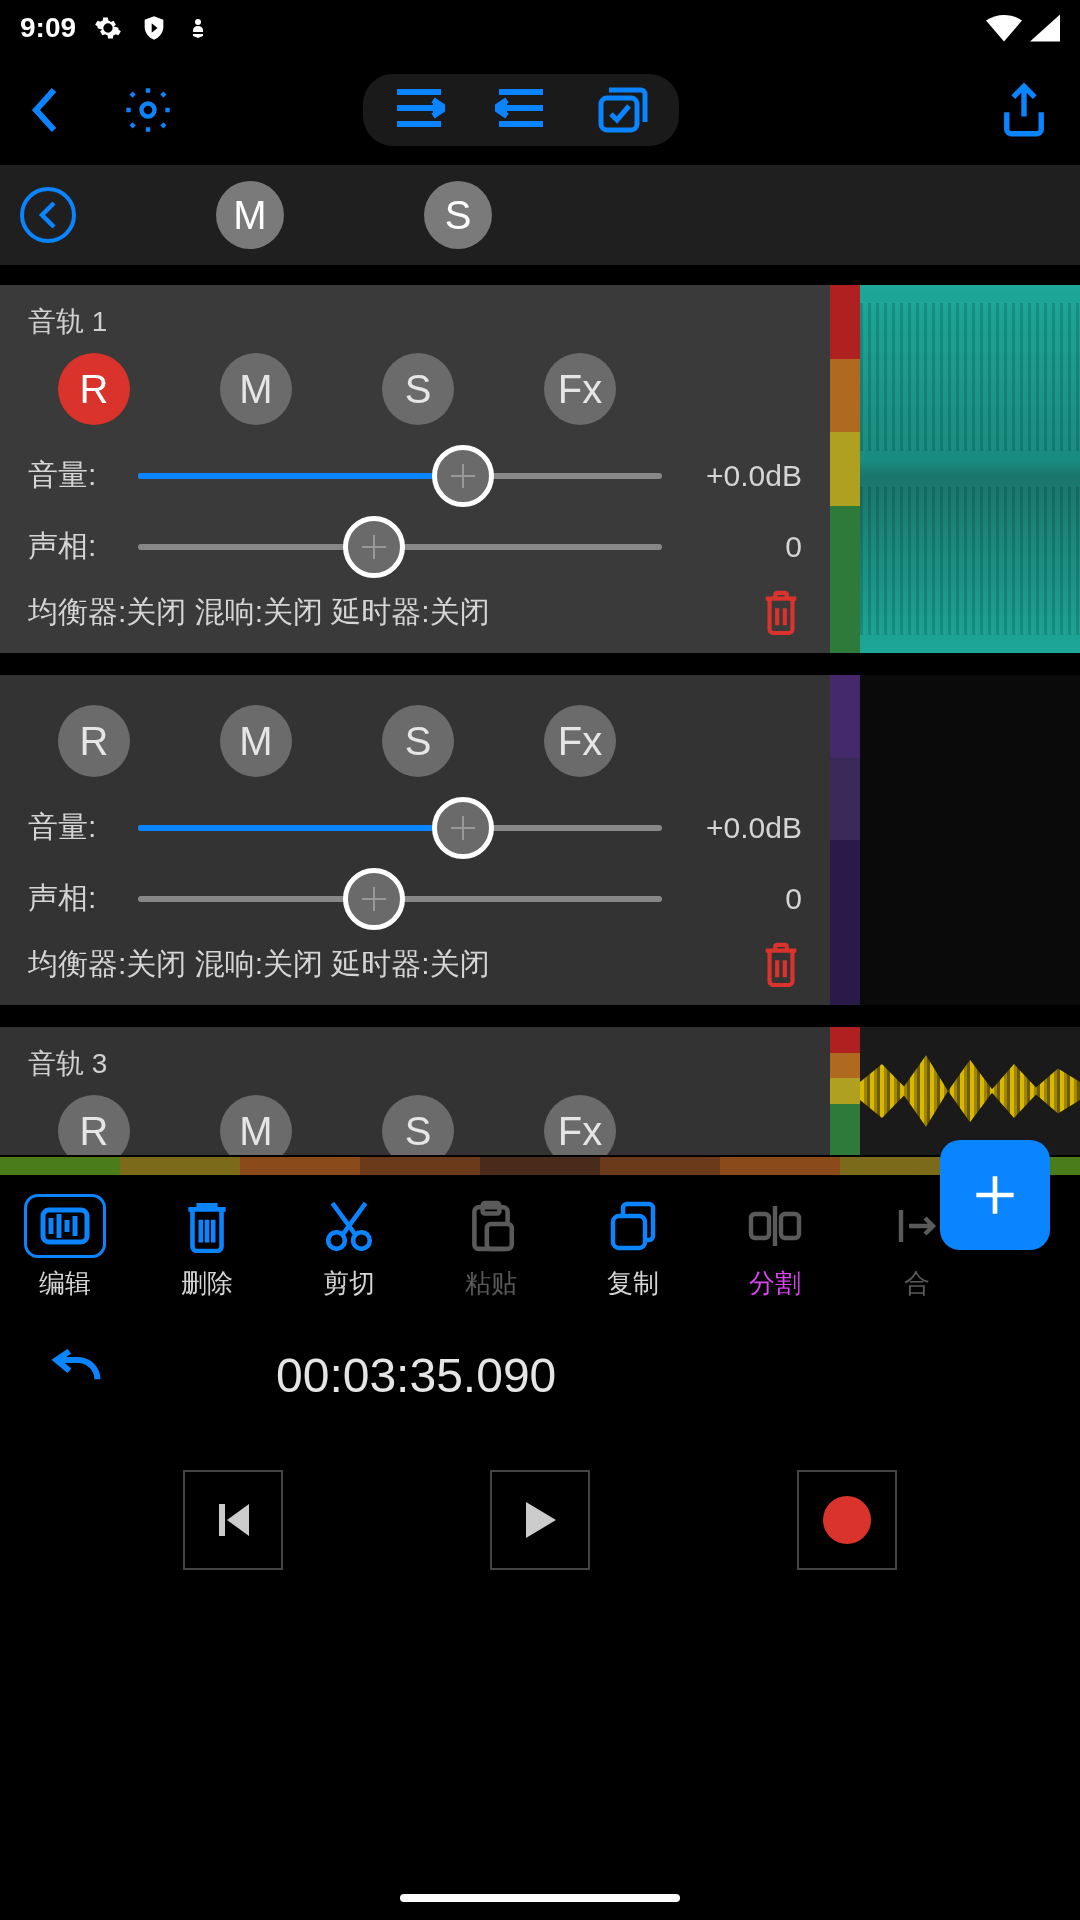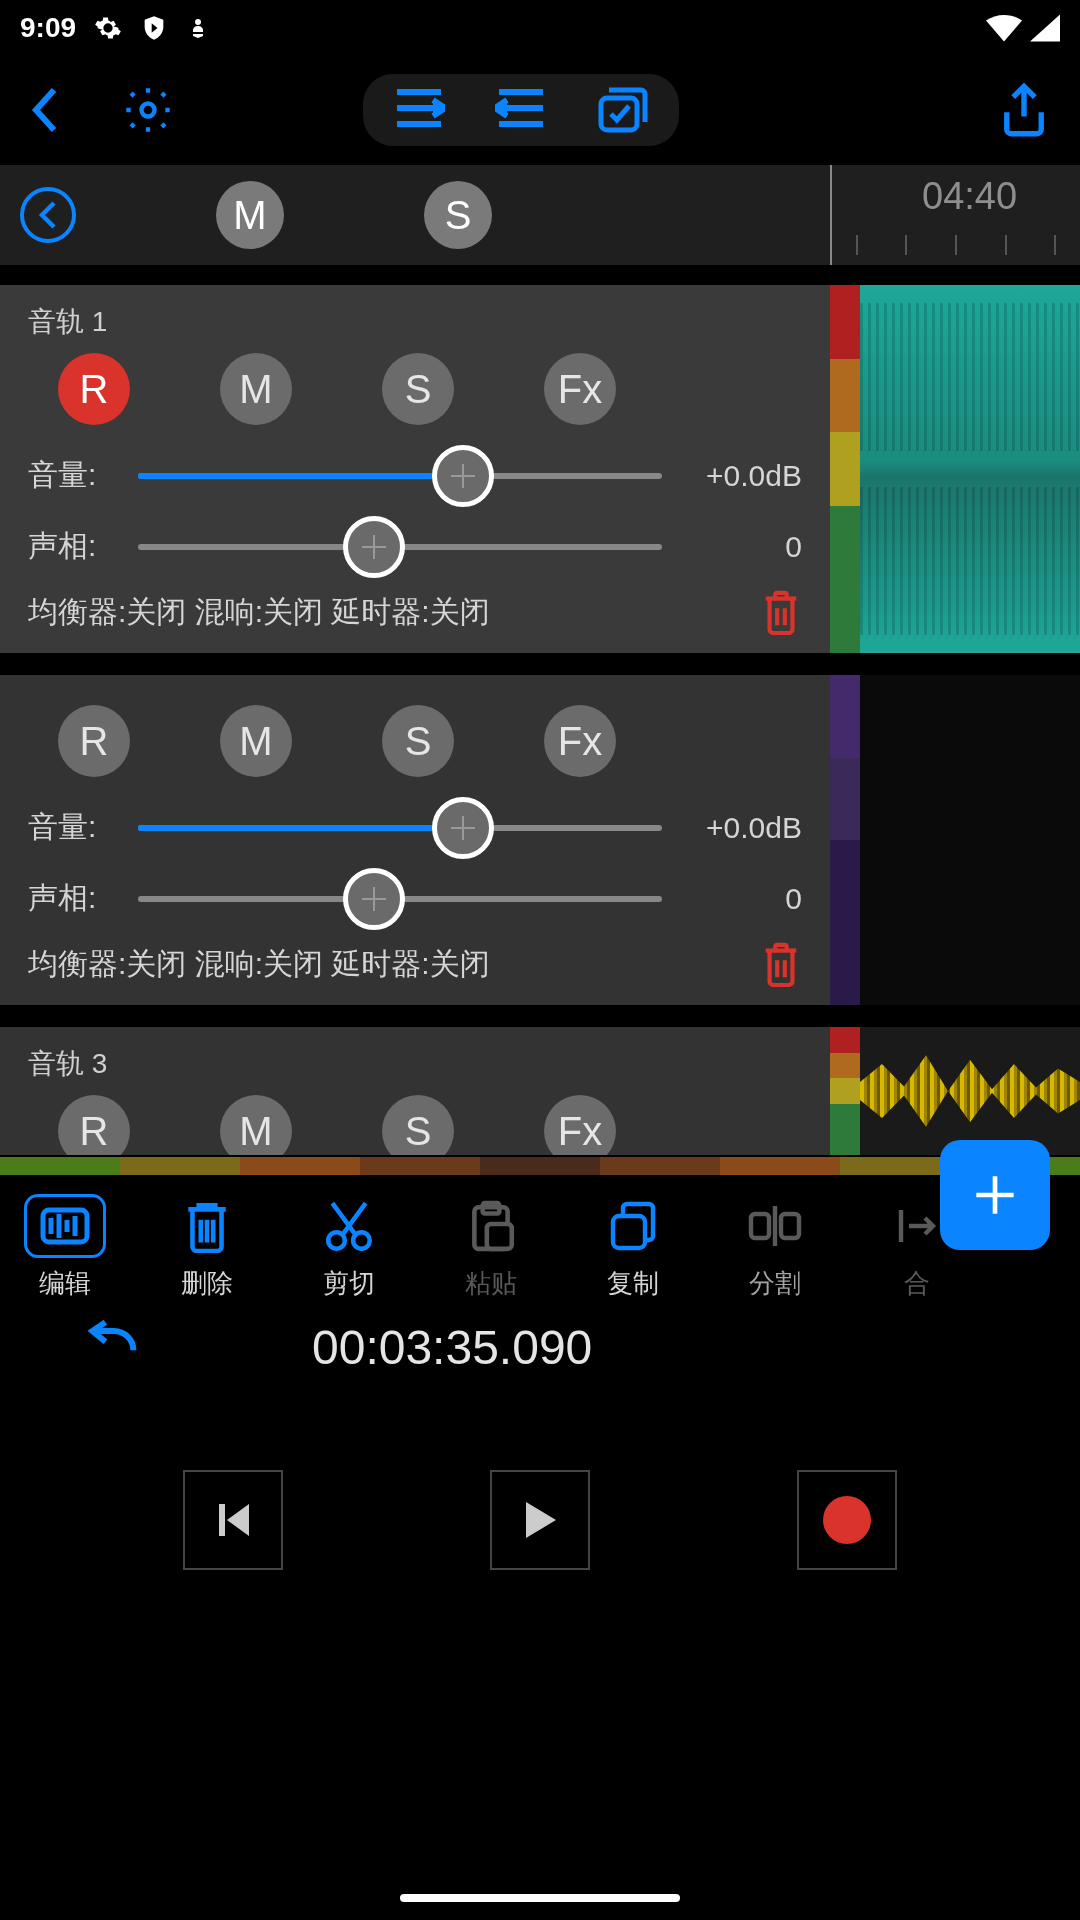--- a/index.html
+++ b/index.html
@@ -73,21 +73,21 @@
 .action-bar { height: 145px; background: #000; display: flex; align-items: center; padding: 0 20px; gap: 52px; overflow: hidden; }
 .action-item { display: flex; flex-direction: column; align-items: center; gap: 8px; min-width: 90px; }
 .action-item.active { color: #0a84ff; }
 .action-item.active .action-icon-box { border: 3px solid #0a84ff; border-radius: 14px; padding: 8px 12px; }
 .action-item.disabled { color: #5a5a5a; }
 .action-item.enabled { color: #0a84ff; }
 .action-icon-box { height: 64px; display: flex; align-items: center; justify-content: center; }
 .action-label { font-size: 26px; color: #d5d5d5; }
 
 
-.transport-time { height: 110px; display: flex; padding: 0 50px; margin-left: 36px; }
+.transport-time { height: 110px; display: flex; align-items: center; padding: 0 50px; }
 .undo-btn { margin-right: 170px; }
 .time-display { font-size: 48px; font-weight: 400; color: #e5e5e5; font-variant-numeric: tabular-nums; }
 .transport-buttons { height: 180px; display: flex; align-items: center; justify-content: space-around; padding: 0 80px; }
 .tp-btn { width: 100px; height: 100px; border: 2px solid #444; display: flex; align-items: center; justify-content: center; }
 .rec-dot { width: 48px; height: 48px; background: #d9332b; border-radius: 50%; }
 
 
 .home-indicator { position: absolute; bottom: 18px; left: 50%; transform: translateX(-50%); width: 280px; height: 8px; background: #fff; border-radius: 4px; }
 
 svg { display: block; }
@@ -170,30 +170,20 @@
 
 <div class="master-row">
   <div class="master-controls">
     <div class="collapse-btn">
       <svg width="22" height="30" viewBox="0 0 14 20" fill="none" stroke="#0a84ff" stroke-width="3">
           <path d="M11 2L3 10l8 8"></path>
         </svg>
     </div>
     <div class="round-btn">M</div>
     <div class="round-btn">S</div>
-  </div>
-  <div class="timeline-head">
-    <span class="timecode-label">04:40</span>
-    <div class="timeline-ticks">
-        <span></span>
-        <span></span>
-        <span></span>
-        <span></span>
-        <span></span>
-      </div>
   </div>
 </div>
 
 <div class="tracks">
 <div class="track">
   <div class="track-panel">
     <div class="track-name">音轨 1</div>
     <div class="track-btn-row">
       <div class="tbtn rec-on">R</div>
       <div class="tbtn">M</div>
@@ -363,21 +353,21 @@
     <span class="action-label">复制</span>
   </div>
   <div class="action-item disabled">
     <div class="action-icon-box">
         <svg width="56" height="48" viewBox="0 0 28 24" fill="none" stroke="#5a5a5a" stroke-width="2.2">
           <rect x="2" y="6" width="9" height="12" rx="2"></rect>
           <rect x="17" y="6" width="9" height="12" rx="2"></rect>
           <path d="M14 2v20"></path>
         </svg>
       </div>
-    <span class="action-label" style="color:#a3a3a3">分割</span>
+    <span class="action-label" style="color:#d946ef">分割</span>
   </div>
   <div class="action-item disabled">
     <div class="action-icon-box">
         <svg width="40" height="48" viewBox="0 0 20 24" fill="none" stroke="#5a5a5a" stroke-width="2.2">
           <path d="M2 4v16M14 8l4 4-4 4M6 12h12"></path>
         </svg>
       </div>
     <span class="action-label" style="color:#5a5a5a">合</span>
   </div>
 </div>

